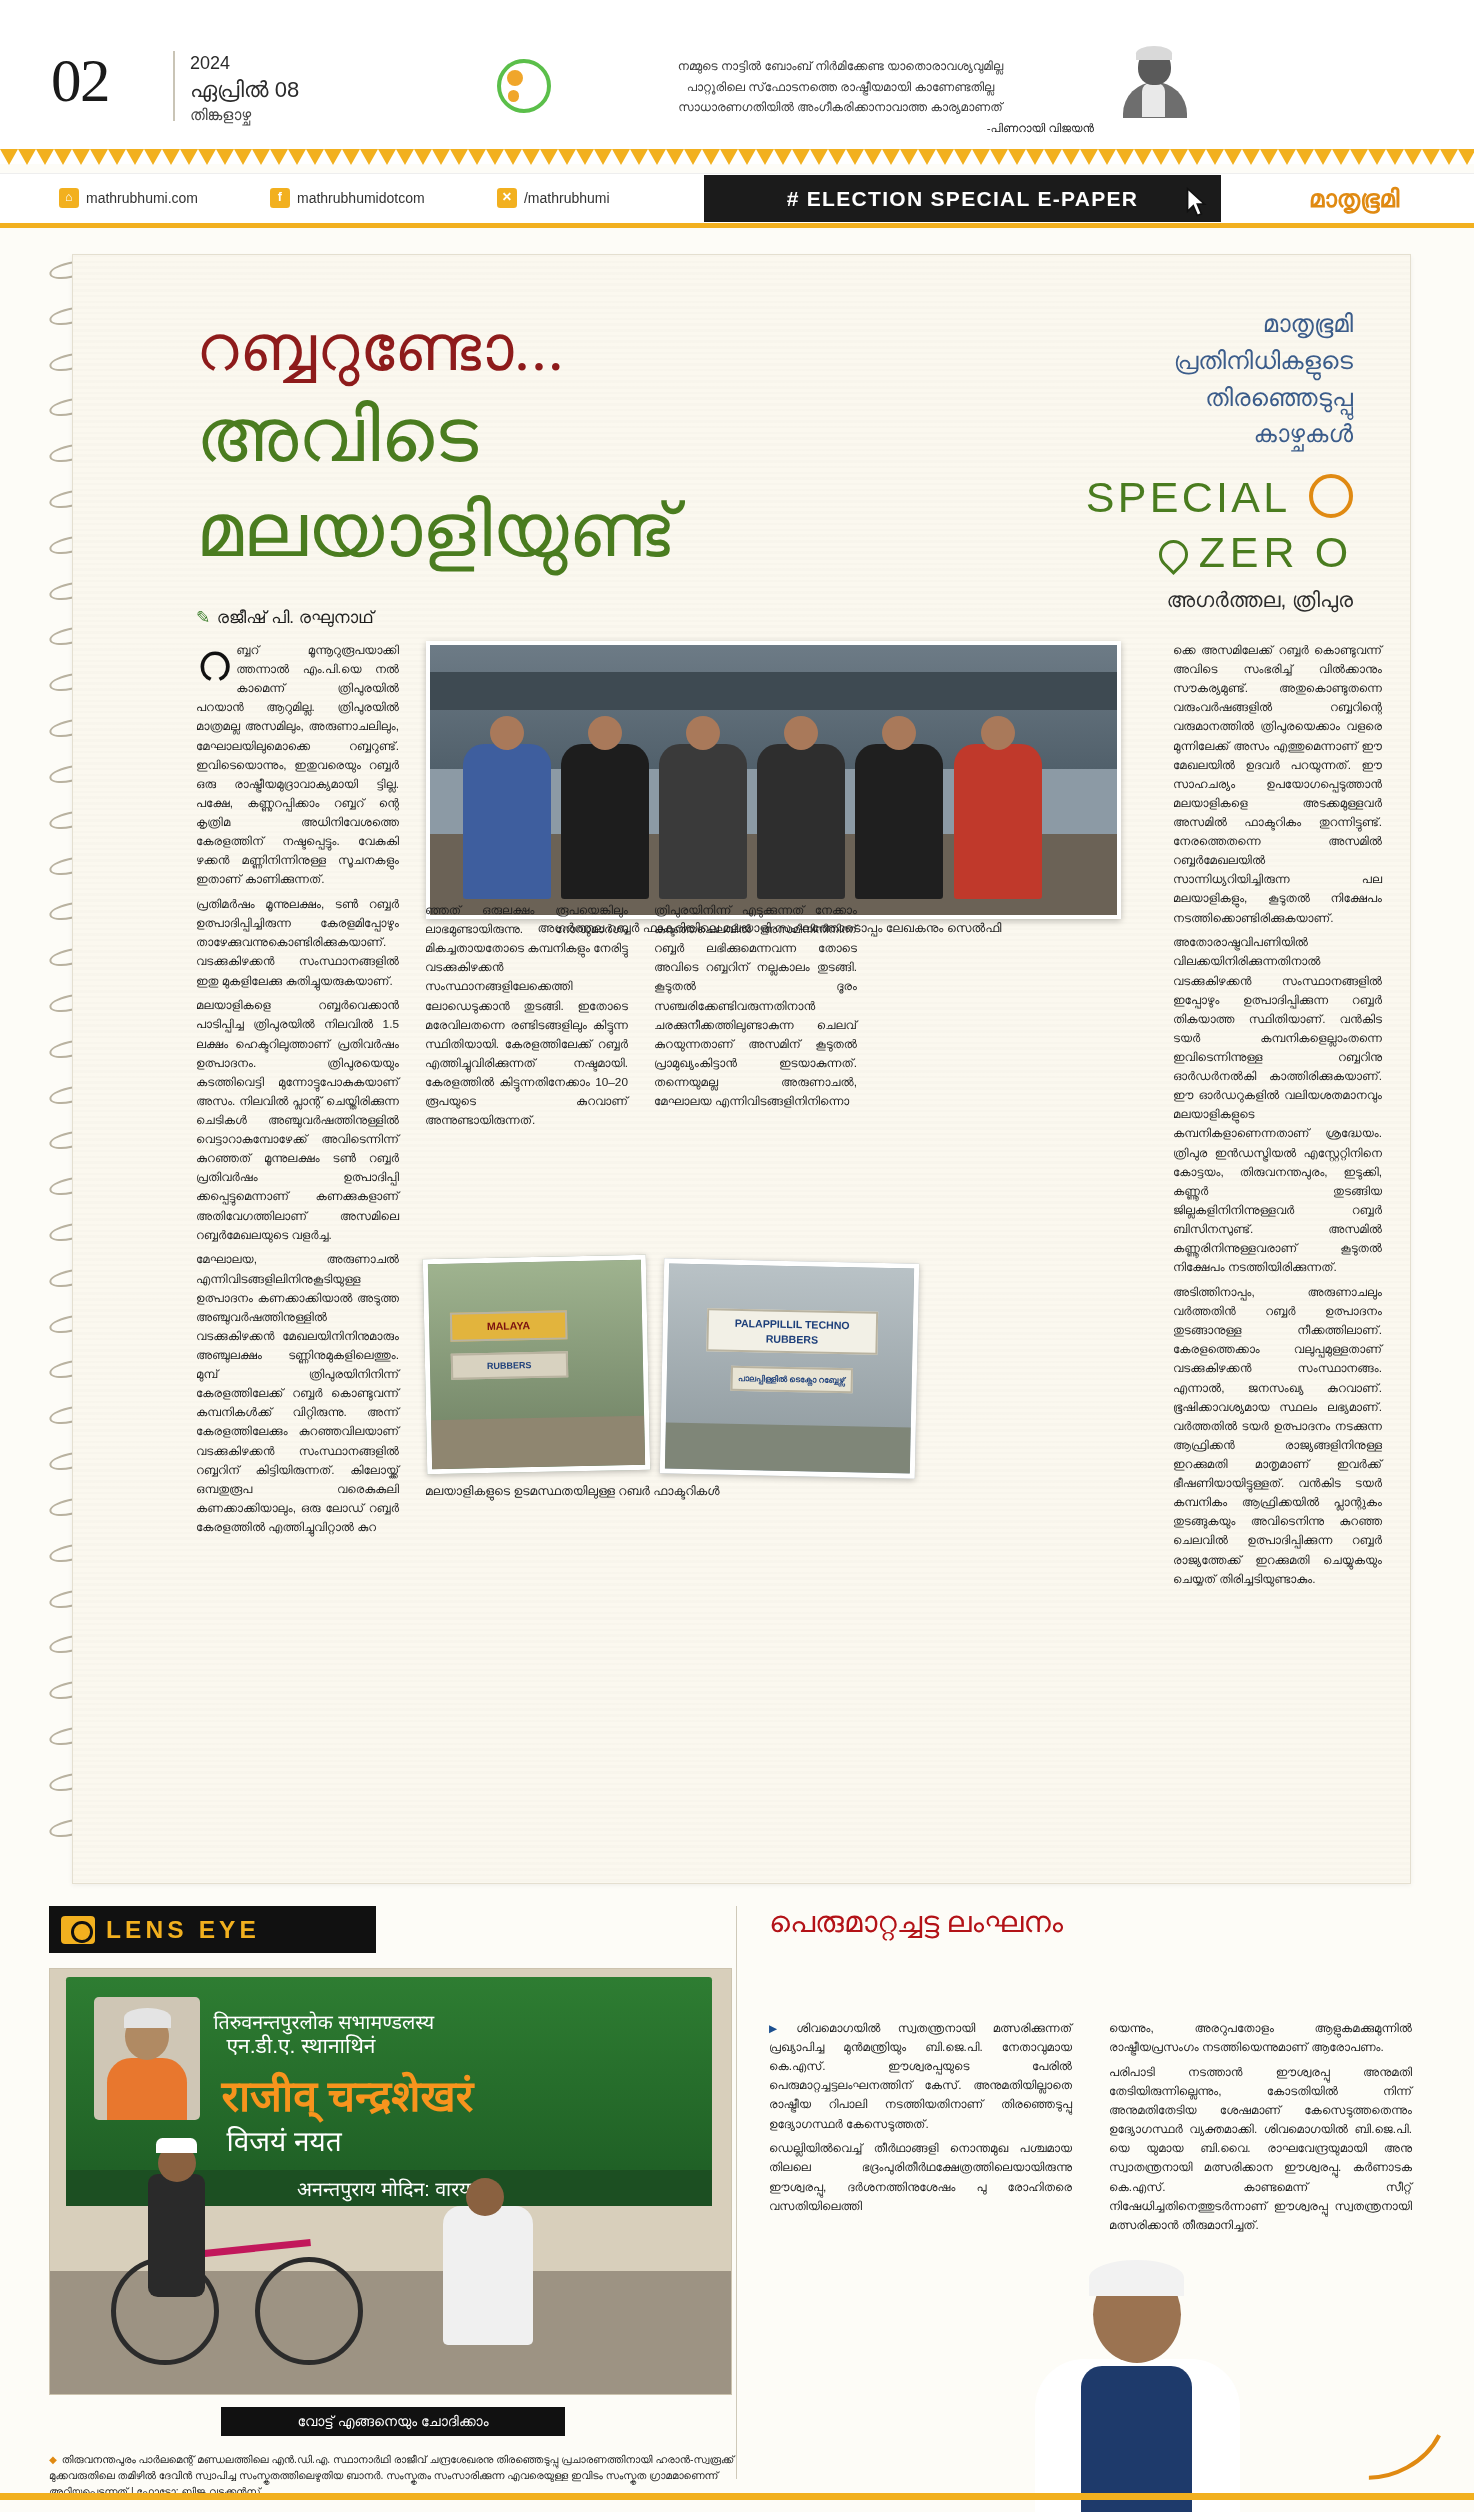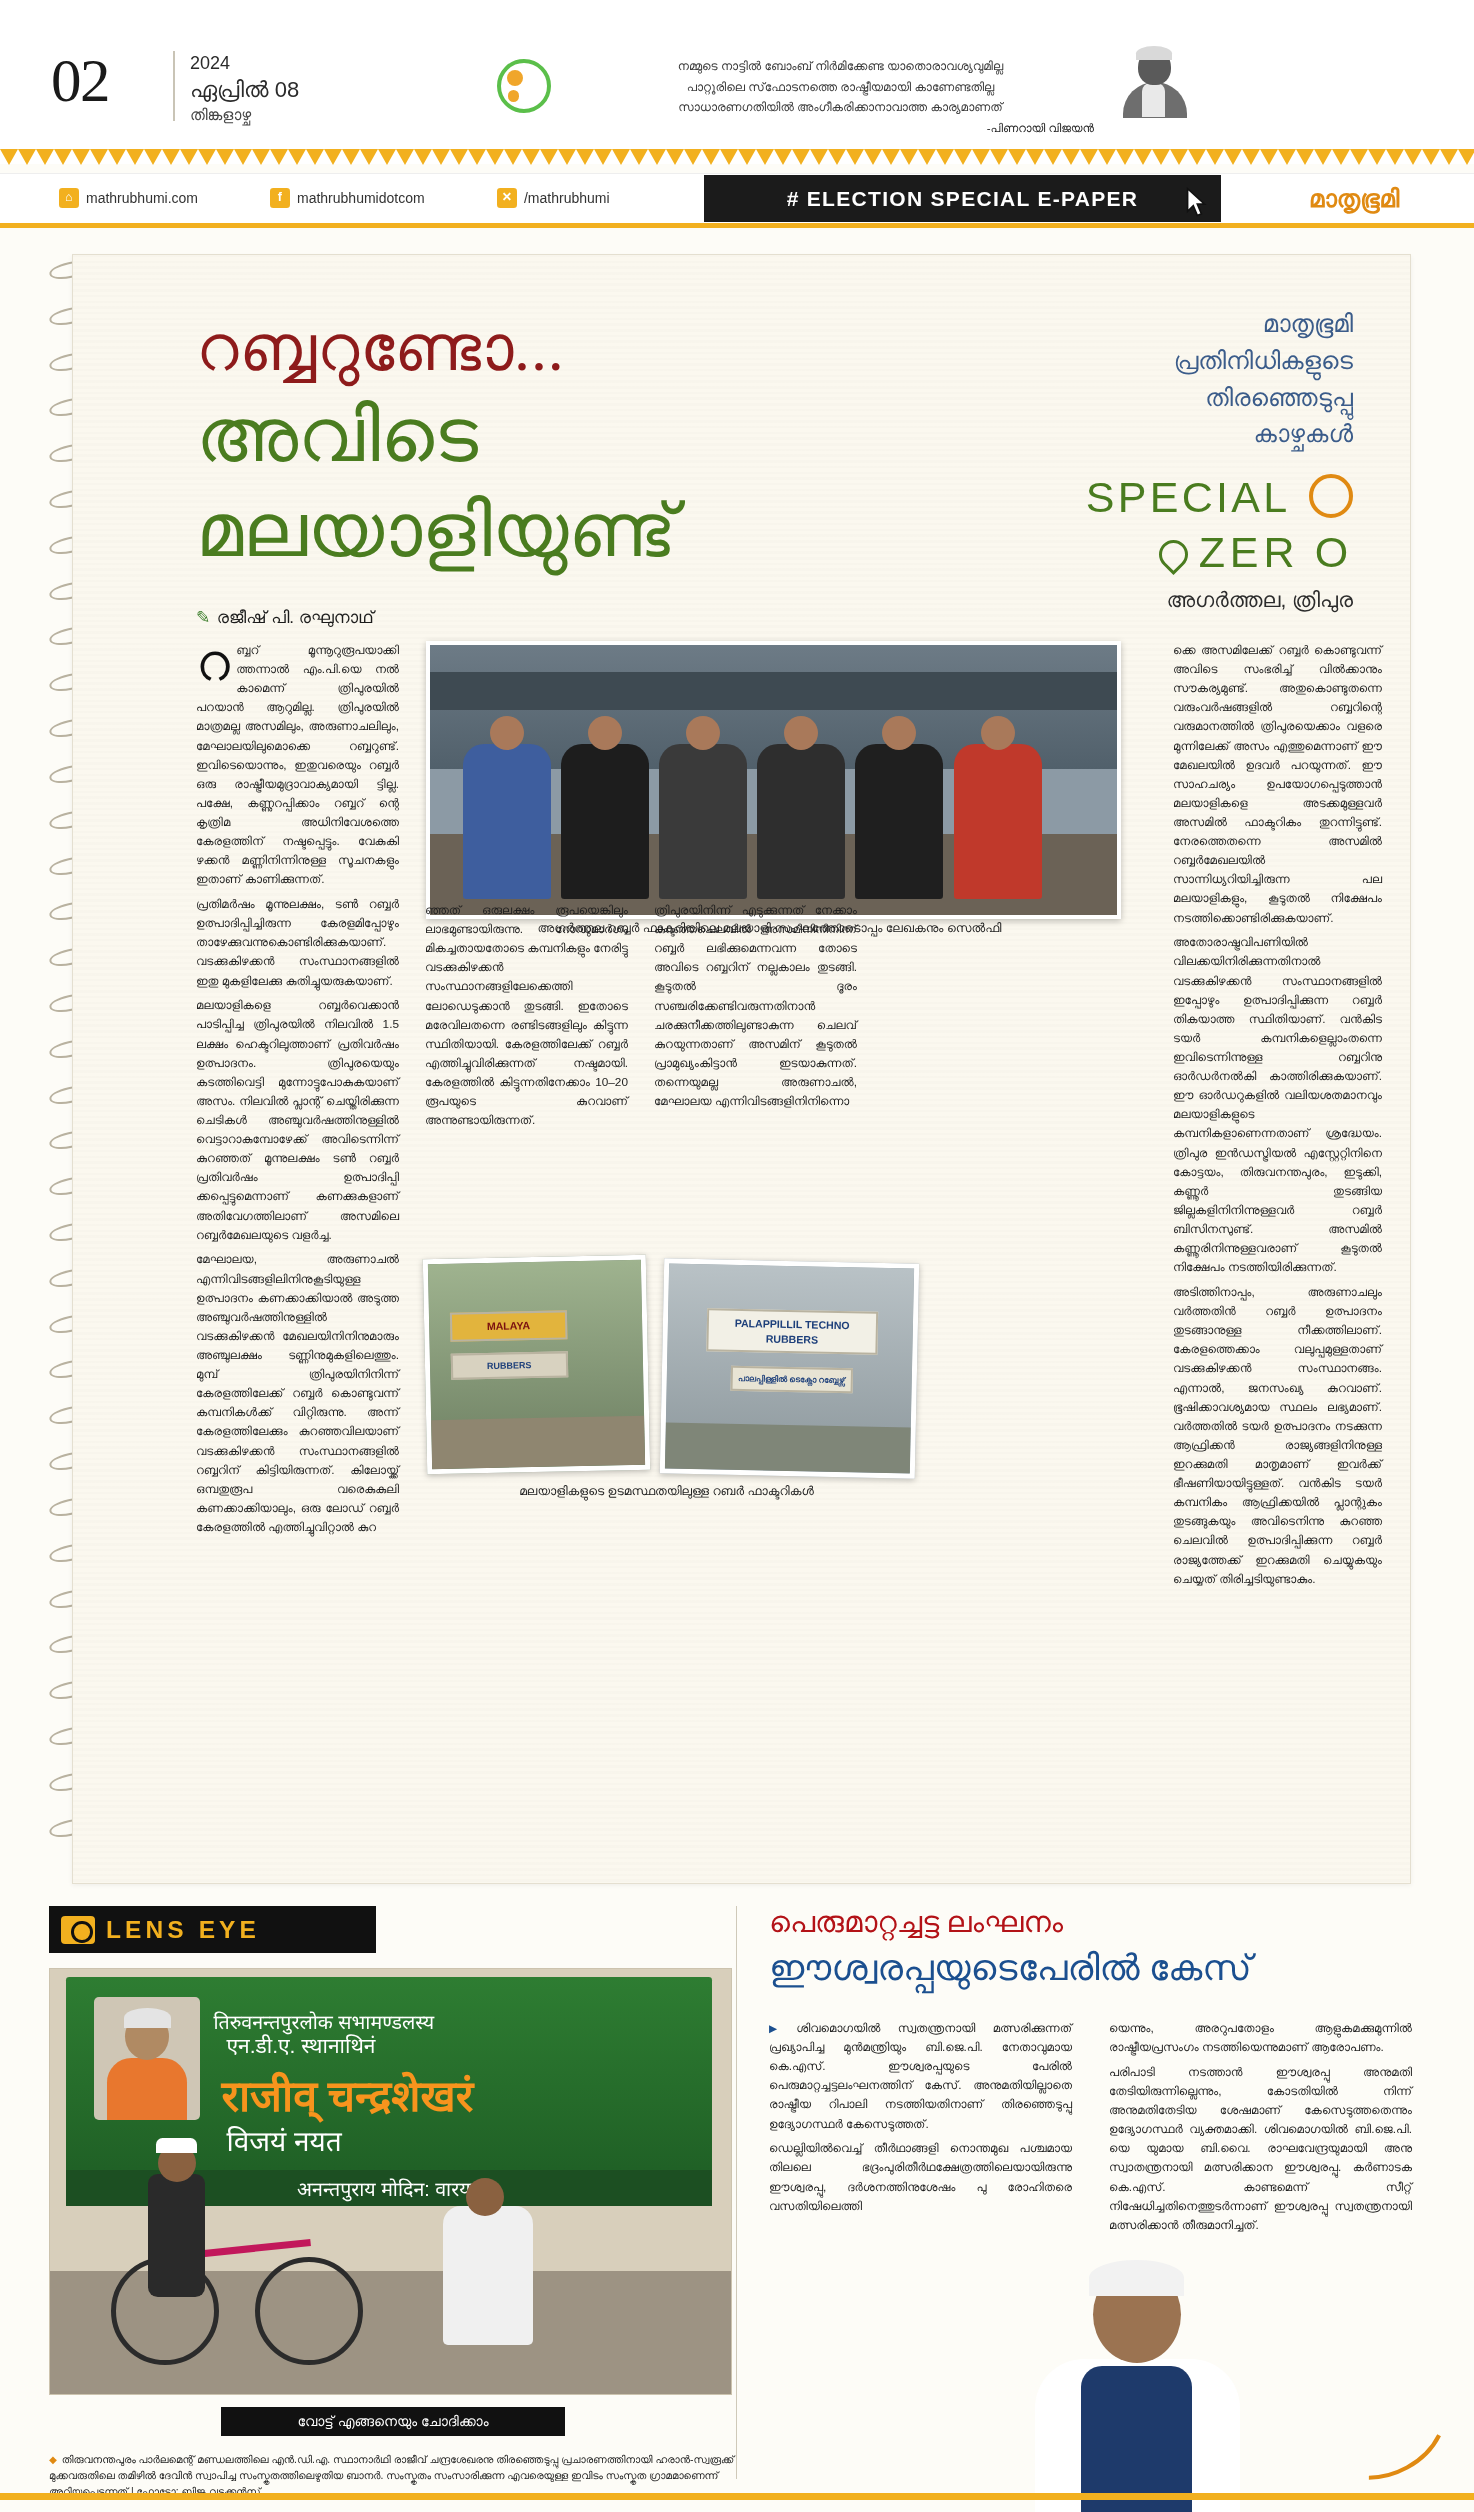--- a/index.html
+++ b/index.html
@@ -391,21 +391,21 @@
     font-size: 10.6px;
     text-align: center;
     padding: 4.9px 3.3px;
     font-weight: bold;
     line-height: 1.4;
   }
   .cap2 {
     position: absolute;
     left: 352px; top: 1227px;
     width: 483px;
-    text-align: center;
+    text-align: left;
     font-size: 12.3px;
     color: #222;
     line-height: 1.55;
   }
 
   
   .lens-section {
     position: absolute;
     left: 49px; top: 1906px;
     width: 1376px; height: 556px;
@@ -884,21 +884,20 @@
     <div class="lens-caption">വോട്ട് എങ്ങനെയും ചോദിക്കാം</div>
     <div class="lens-footnote">
       <span class="lens-arrow">◆</span><span>തിരുവനന്തപുരം പാര്‍ലമെന്റ് മണ്ഡലത്തിലെ എന്‍.ഡി.എ. സ്ഥാനാര്‍ഥി രാജീവ് ചന്ദ്രശേഖരനു തിരഞ്ഞെടുപ്പു പ്രചാരണത്തിനായി ഹരാന്‍-സ്വരൂക്ക് മുക്കവരുതിലെ തമിഴില്‍ ദേവിന്‍ സ്വാപിച്ച സംസ്കൃതത്തിലെഴുതിയ ബാനര്‍. സംസ്കൃതം സംസാരിക്കുന്ന എവരെയുള്ള ഇവിടം സംസ്കൃത ഗ്രാമമാണെന്ന് അറിയപ്പെടുന്നത് | ഫോട്ടോ: ബിജു വടക്കന്‍സ്</span>
     </div>
   </div>
 
   <div class="vrule"></div>
 
   <div class="story2">
     <div class="s2-kicker">പെരുമാറ്റച്ചട്ട ലംഘനം</div>
-    <div class="s2-head">ഈശ്വരപ്പയുടെപേരില്‍ കേസ്</div>
 
     <div class="s2-col" id="s2c1">
       <p><span class="s2-arrow">▶</span><span>ശിവമൊഗയില്‍ സ്വതന്ത്രനായി മത്സരിക്കുന്നത് പ്രഖ്യാപിച്ച മുന്‍മന്ത്രിയും ബി.ജെ.പി. നേതാവുമായ കെ.എസ്. ഈശ്വരപ്പയുടെ പേരില്‍ പെരുമാറ്റച്ചട്ടലംഘനത്തിന് കേസ്. അനുമതിയില്ലാതെ രാഷ്ട്രീയ റിപാലി നടത്തിയതിനാണ് തിരഞ്ഞെടുപ്പു ഉദ്യോഗസ്ഥര്‍ കേസെടുത്തത്.</span></p>
       <p>ഡെല്ലിയില്‍വെച്ച് തീര്‍ഥാങ്ങളി നൊന്തമുഖ പശ്ചമായ തിലലെ ഭദ്രംപുരിതീര്‍ഥക്ഷേത്രത്തിലെയായിരുന്നു ഈശ്വരപ്പു, ദര്‍ശനത്തിനുശേഷം പു രോഹിതരെ വസതിയിലെത്തി</p>
     </div>
     <div class="s2-col" id="s2c2">
       <p>യെന്നും, അരറുപതോളം ആളുകമക്കുമുന്നില്‍ രാഷ്ട്രീയപ്രസംഗം നടത്തിയെന്നുമാണ് ആരോപണം.</p>
       <p>പരിപാടി നടത്താന്‍ ഈശ്വരപ്പു അനുമതി തേടിയിരുന്നില്ലെന്നും, കോടതിയില്‍ നിന്ന് അനുമതിതേടിയ ശേഷമാണ് കേസെടുത്തതെന്നും ഉദ്യോഗസ്ഥര്‍ വ്യക്തമാക്കി. ശിവമൊഗയില്‍ ബി.ജെ.പി. യെ യുമായ ബി.വൈ. രാഘവേന്ദ്രയുമായി അനു സ്വാതന്ത്രനായി മത്സരിക്കാന ഈശ്വരപ്പു. കര്‍ണാടക കെ.എസ്. കാണ്ടമെന്ന് സീറ്റ് നിഷേധിച്ചതിനെത്തുടര്‍ന്നാണ് ഈശ്വരപ്പു സ്വതന്ത്രനായി മത്സരിക്കാന്‍ തീരുമാനിച്ചത്.</p>
     </div>
 

